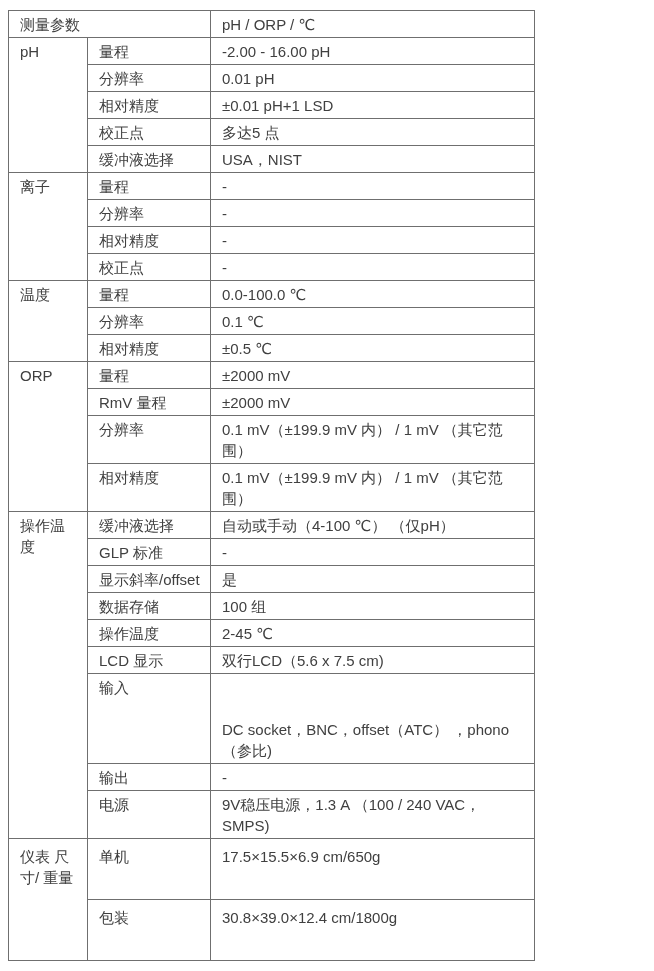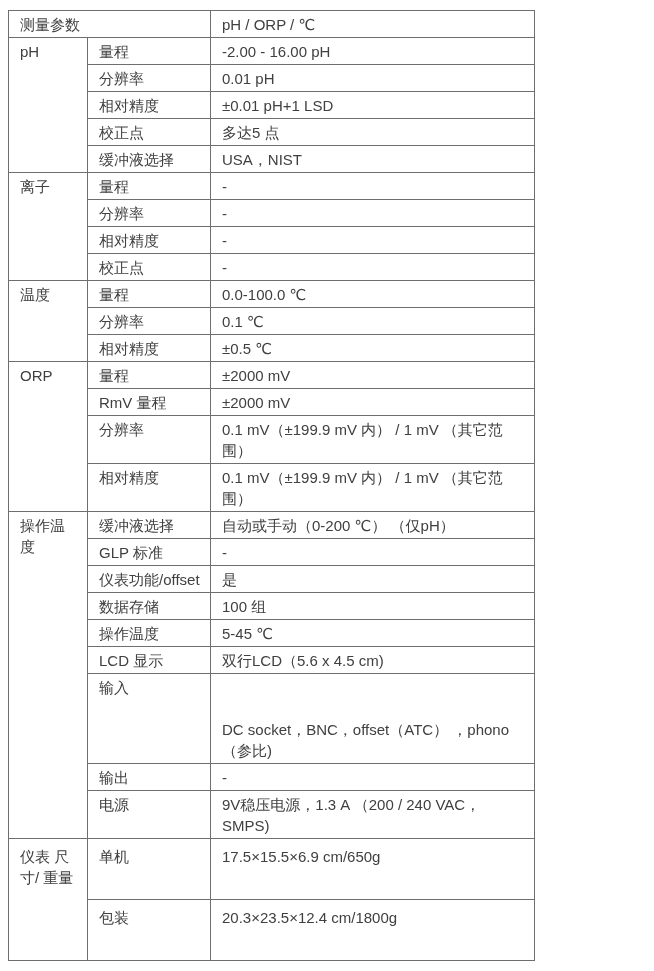--- a/index.html
+++ b/index.html
@@ -132,60 +132,60 @@
           <td class="param">分辨率</td>
           <td class="value">0.1 mV（±199.9 mV 内） / 1 mV （其它范围）</td>
         </tr>
         <tr>
           <td class="param">相对精度</td>
           <td class="value">0.1 mV（±199.9 mV 内） / 1 mV （其它范围）</td>
         </tr>
         <tr>
           <td rowspan="9" class="cat">操作温度</td>
           <td class="param">缓冲液选择</td>
-          <td class="value">自动或手动（0-200 ℃） （仅pH）</td>
+          <td class="value">自动或手动（4-100 ℃） （仅pH）</td>
         </tr>
         <tr>
           <td class="param">GLP 标准</td>
           <td class="value">-</td>
         </tr>
         <tr>
-          <td class="param">仪表功能/offset</td>
+          <td class="param">显示斜率/offset</td>
           <td class="value">是</td>
         </tr>
         <tr>
           <td class="param">数据存储</td>
           <td class="value">100 组</td>
         </tr>
         <tr>
           <td class="param">操作温度</td>
-          <td class="value">5-45 ℃</td>
+          <td class="value">2-45 ℃</td>
         </tr>
         <tr>
           <td class="param">LCD 显示</td>
-          <td class="value">双行LCD（5.6 x 4.5 cm)</td>
+          <td class="value">双行LCD（5.6 x 7.5 cm)</td>
         </tr>
         <tr>
           <td class="param">输入</td>
           <td class="value">
 
 DC socket，BNC，offset（ATC） ，phono（参比)</td>
         </tr>
         <tr>
           <td class="param">输出</td>
           <td class="value">-</td>
         </tr>
         <tr>
           <td class="param">电源</td>
-          <td class="value">9V稳压电源，1.3 A （200 / 240 VAC，SMPS)</td>
+          <td class="value">9V稳压电源，1.3 A （100 / 240 VAC，SMPS)</td>
         </tr>
         <tr class="tall">
           <td rowspan="2" class="cat cat-tall">仪表 尺寸/ 重量</td>
           <td class="param">单机</td>
           <td class="value">17.5×15.5×6.9 cm/650g</td>
         </tr>
         <tr class="tall">
           <td class="param">包装</td>
-          <td class="value">20.3×23.5×12.4 cm/1800g</td>
+          <td class="value">30.8×39.0×12.4 cm/1800g</td>
         </tr>
       </tbody>
   </table>
 </div>
 
 </body></html>

